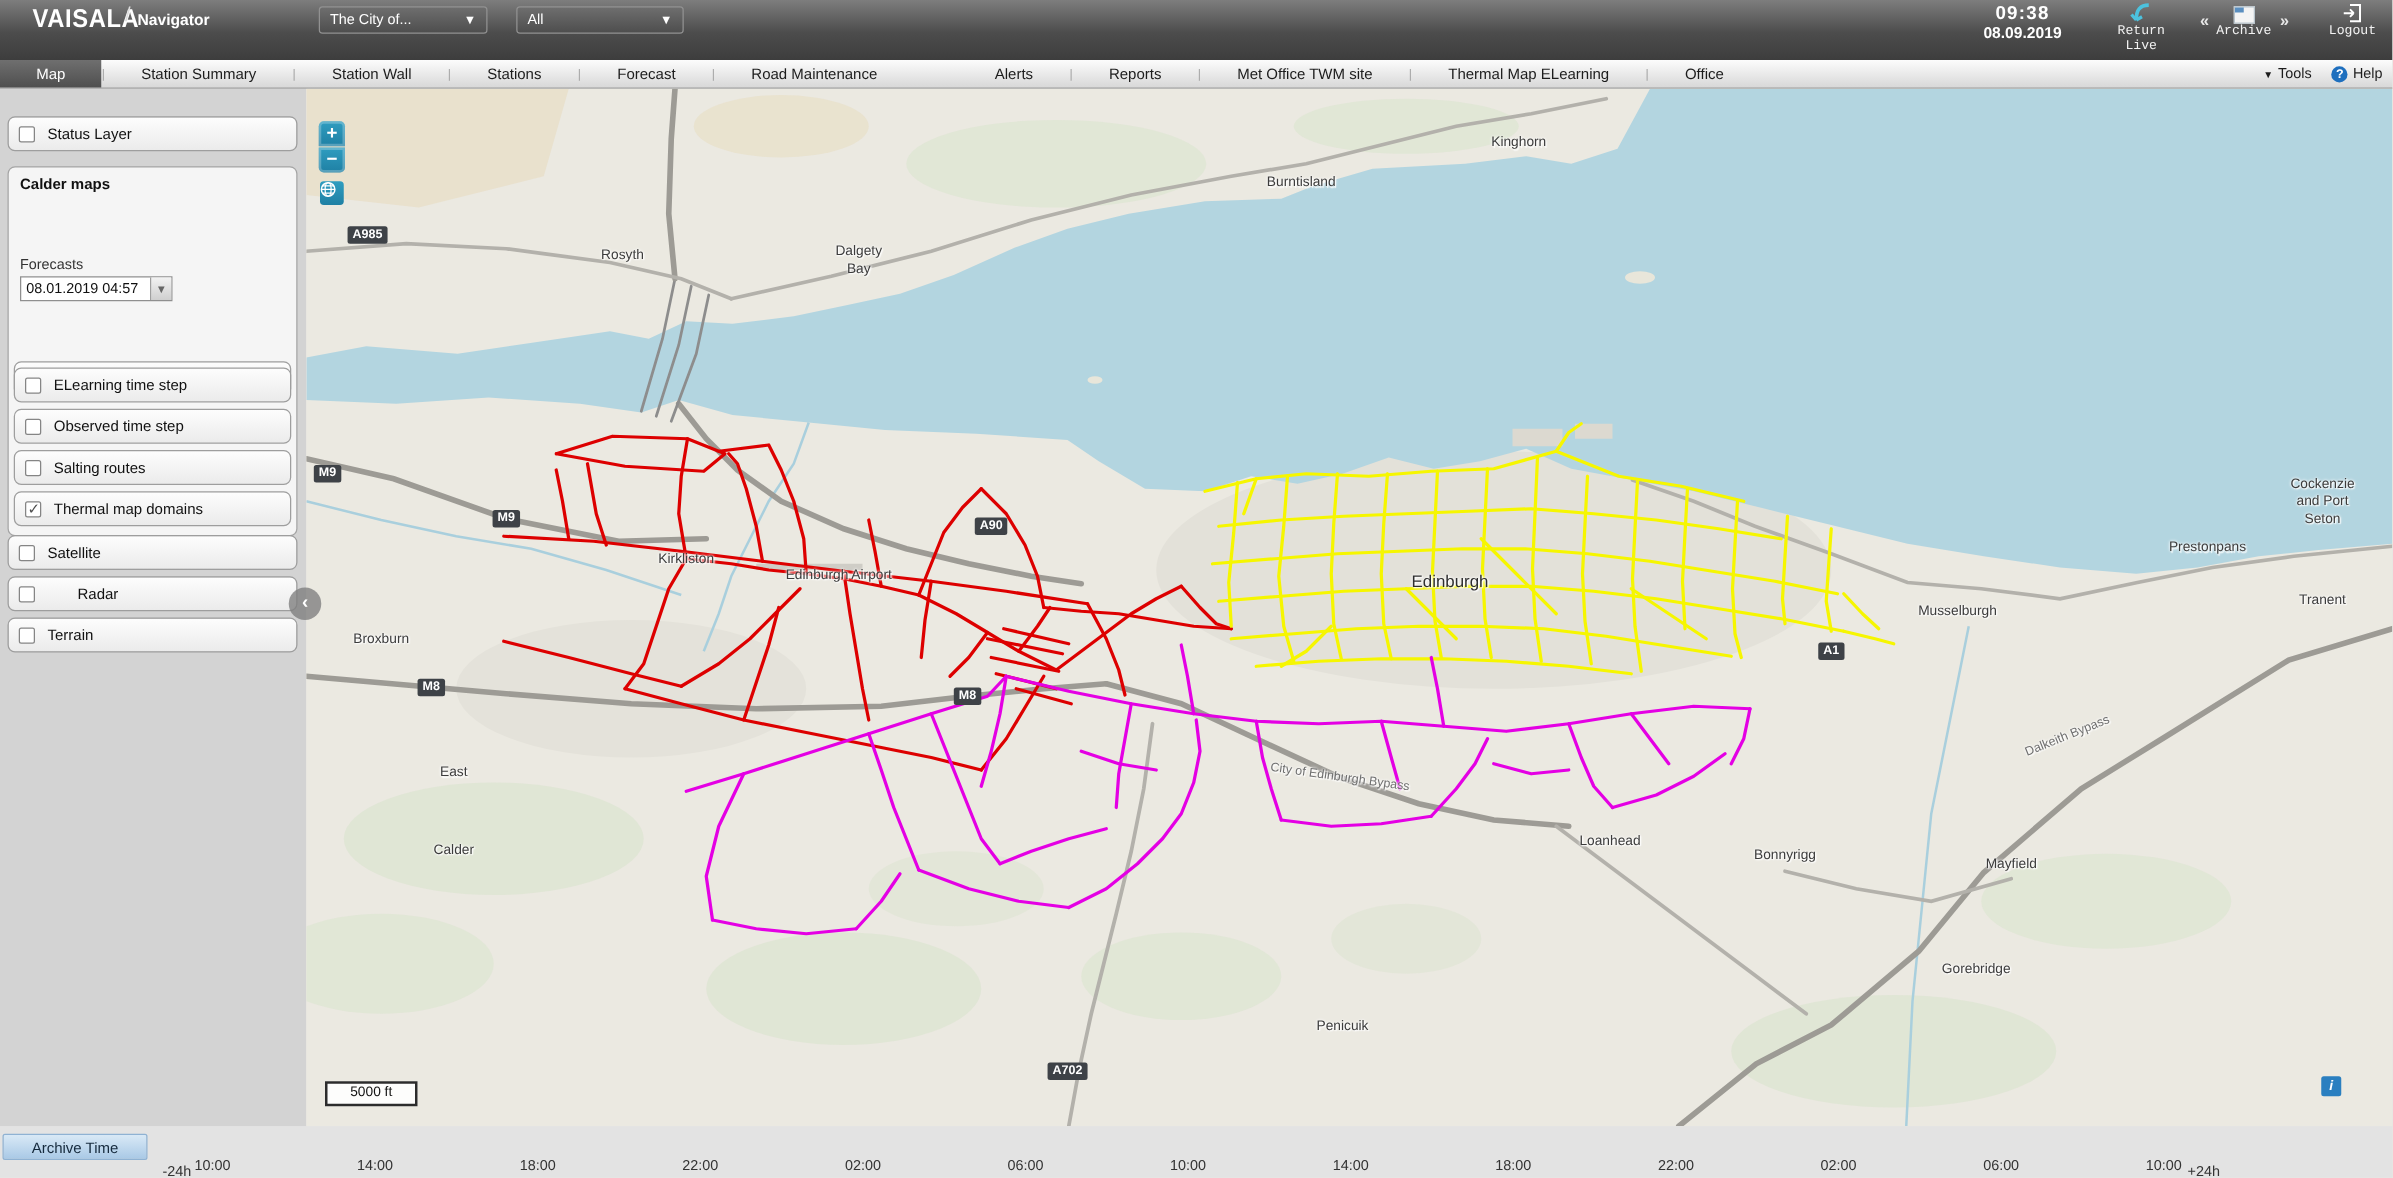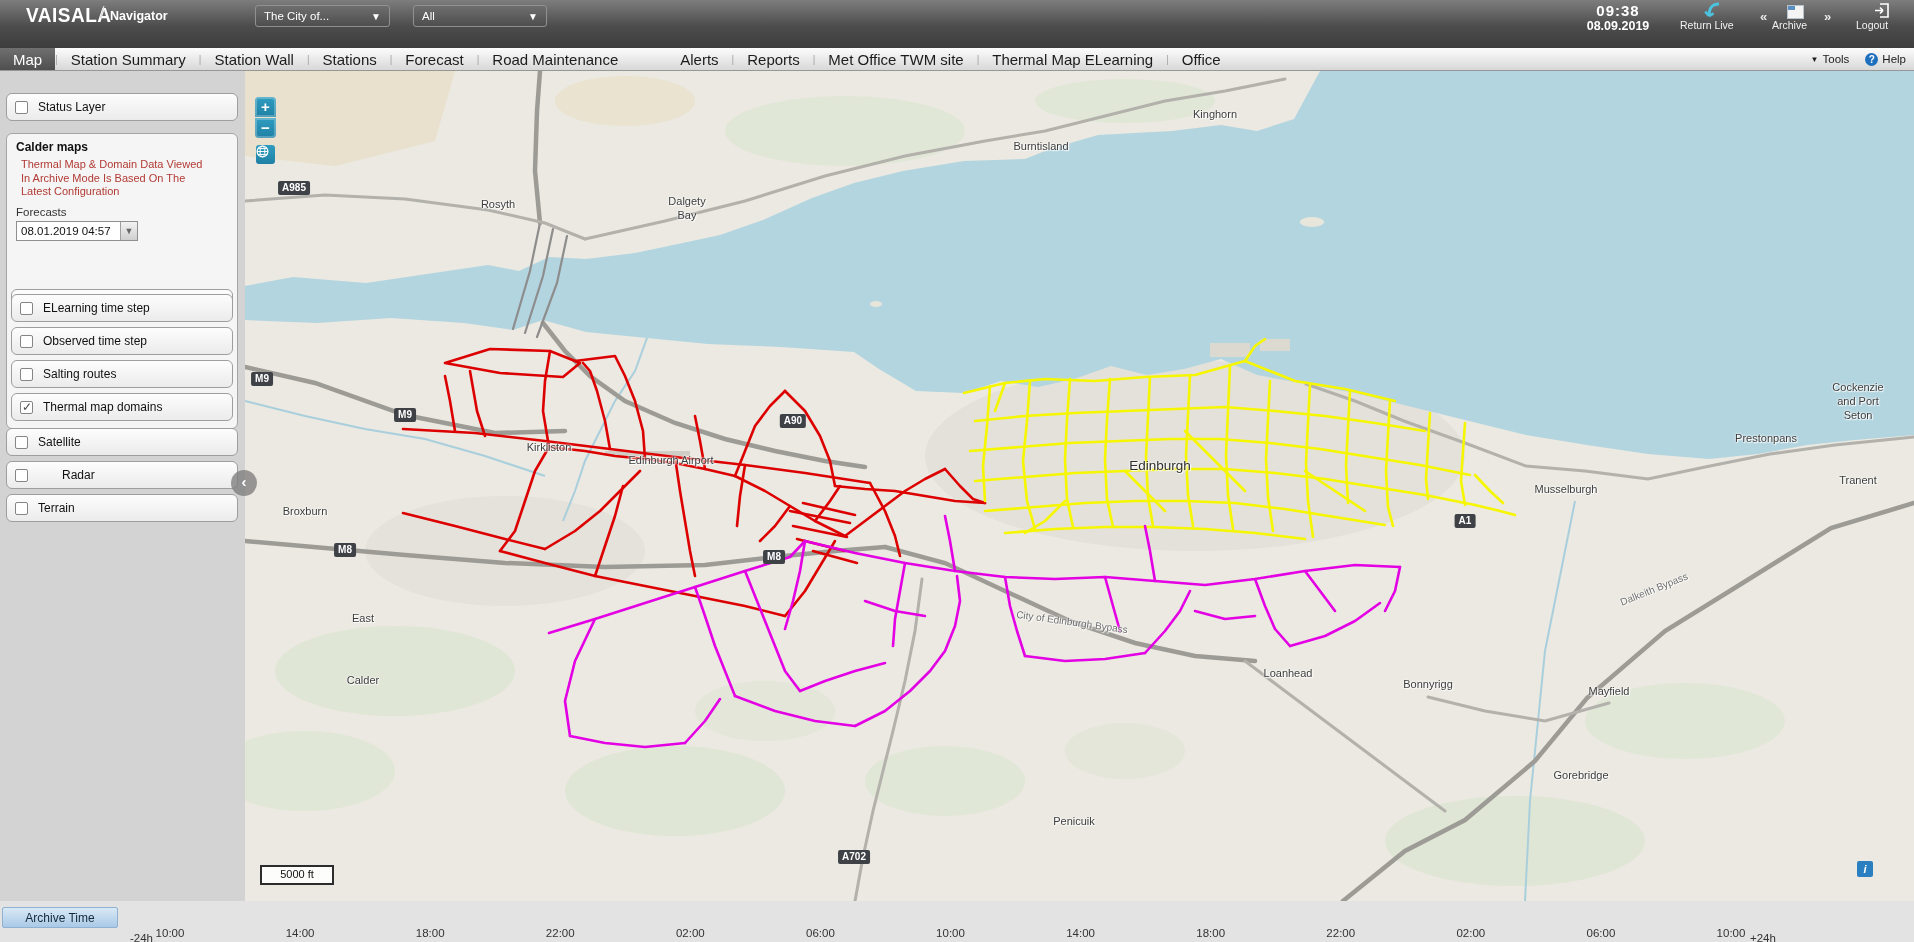--- a/index.html
+++ b/index.html
@@ -15,30 +15,30 @@
   .top-select{position:absolute;top:5px;height:22px;box-sizing:border-box;cursor:pointer;
         background:linear-gradient(#6e6e6e,#4e4e4e);border:1px solid #919191;border-radius:3px;
         color:#fff;font-size:11.5px;display:flex;align-items:center;justify-content:space-between;
         padding:0 8px;}
   .top-select .chev{font-size:10px;color:#fff;font-weight:bold;}
   .sel1{left:255px;width:135px;}
   .sel2{left:413px;width:134px;}
   .clock{position:absolute;left:1568px;top:2px;width:100px;text-align:center;color:#fff;}
   .clock .t{font-size:15px;font-weight:bold;letter-spacing:1px;}
   .clock .d{font-size:12.5px;font-weight:bold;}
-  .tb-act{position:absolute;top:2px;text-align:left;color:#f2f2f2;font-size:10.5px;cursor:pointer;}
+  .tb-act{position:absolute;top:2px;text-align:center;color:#f2f2f2;font-size:10.5px;cursor:pointer;font-family:Liberation Mono, monospace;}
   .tb-act .ic{height:17px;display:flex;align-items:center;justify-content:center;}
   .arrows{position:absolute;top:9px;color:#e8e8e8;font-size:13px;cursor:pointer;font-weight:bold;}
   .cal{width:15px;height:12px;background:#f4f4f4;border:1px solid #b8c4cc;position:relative;margin-top:3px;}
   .cal::before{content:"";position:absolute;left:0;top:0;width:7px;height:4px;background:#5b8fc0;}
 
   
   .tabbar{position:relative;height:23px;background:linear-gradient(#fcfcfc,#d8d8d8);
           border-bottom:1px solid #979797;display:flex;align-items:stretch;box-sizing:border-box;}
-  .tab{display:flex;align-items:center;padding:0 13px;font-size:15px;color:#1c1c1c;cursor:pointer;white-space:nowrap;}
+  .tab{display:flex;align-items:center;padding:0 29px;font-size:12px;color:#1c1c1c;cursor:pointer;white-space:nowrap;}
   .tab.active{background:linear-gradient(#6f6f6f,#4f4f4f);color:#fff;}
   .tab.gap{margin-left:36px;}
   .tab-sep{display:flex;align-items:center;color:#a5a5a5;font-size:10px;}
   .tab-right{position:absolute;right:8px;top:0;height:22px;display:flex;align-items:center;gap:16px;
              font-size:11.5px;color:#1c1c1c;}
   .tools-item,.help-item{display:flex;align-items:center;gap:4px;cursor:pointer;}
   .tools-item .arr{font-size:8px;}
   .help-ic{width:13px;height:13px;border-radius:50%;background:#1e6fbe;color:#fff;font-size:10px;
            font-weight:bold;text-align:center;line-height:13px;}
 
@@ -193,21 +193,20 @@
 <div class="content">
 
   <div class="sidebar">
     <div class="side-box" style="top:22px;">
       <span class="cb"></span>
       <span class="lbl">Status Layer</span>
     </div>
 
     <div class="thermal-panel">
       <div class="tp-title">Calder maps</div>
-      <div class="tp-warning">Thermal Map &amp; Domain Data Viewed In Archive Mode Is Based On The Latest Configuration</div>
       <div class="tp-forecasts">Forecasts</div>
       <div class="tp-select">
         <span class="val">08.01.2019 04:57</span>
         <span class="btn">▼</span>
       </div>
       <div id="thermal-layers">
           <div class="side-box" style="top: 127px; margin-top: 28px;">
             <span class="cb"></span>
             <span class="lbl">Forecast minimum</span>
           </div>

